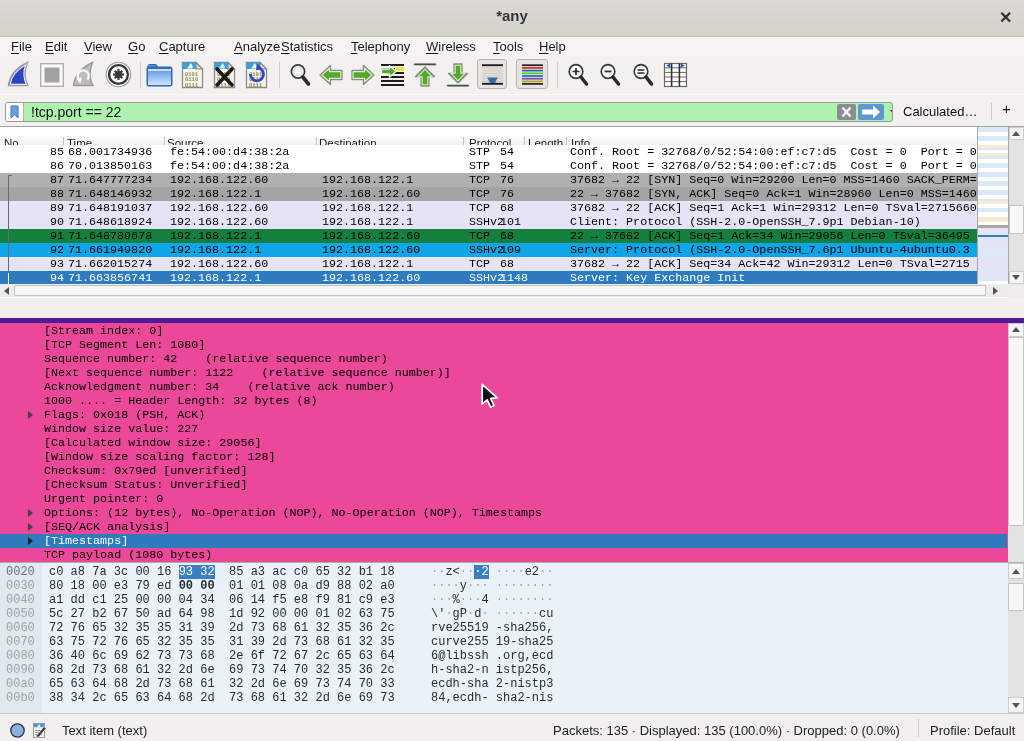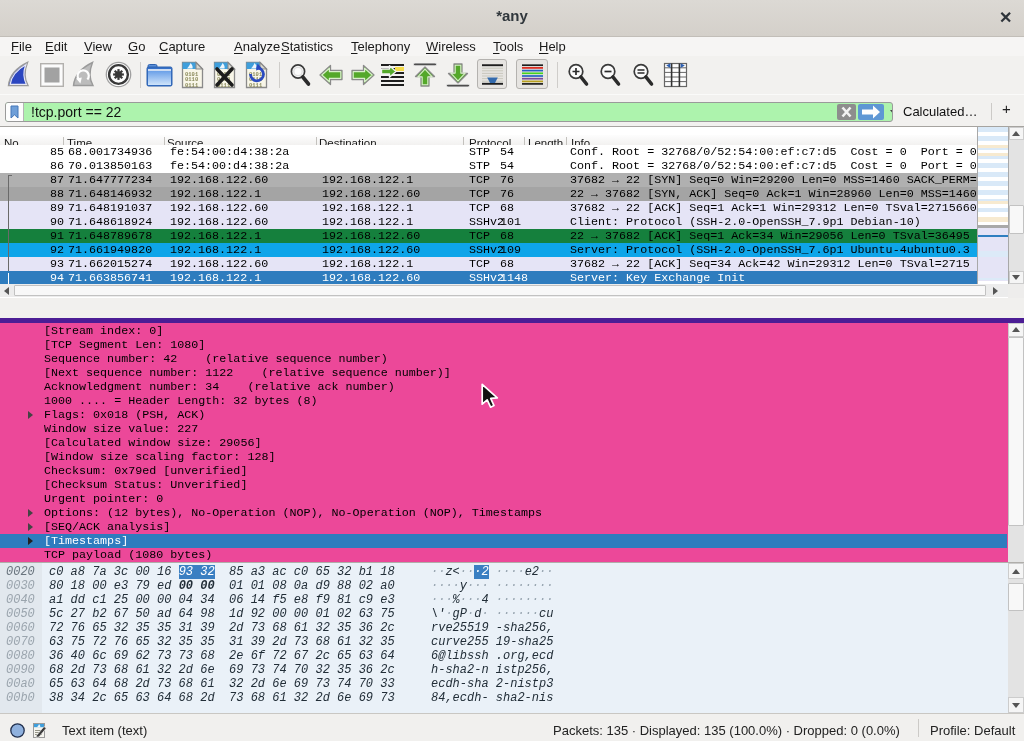--- a/index.html
+++ b/index.html
@@ -59,21 +59,21 @@
   .sbthumb{position:absolute;background:#f8f8f8;border:1px solid #c2c2c2;box-sizing:border-box;border-radius:1px;}
   .arr{position:absolute;width:0;height:0;}
   
   #details{left:0;top:302px;width:1024px;height:260px;background:#ec4899;
     border-top:5px solid #4c1d95;box-sizing:border-box;overflow:hidden;margin-top:16px;}
   .drow{position:absolute;left:0;width:1007px;height:14px;line-height:14px;
     font-family:"Liberation Mono",monospace;font-size:11.7px;color:#000;white-space:pre;}
   .exp{position:absolute;width:0;height:0;}
   
   #hexpane{left:0;top:562px;width:1024px;height:151px;background:#eaf1f8;
-    border-top:1px solid #b0aeaa;box-sizing:border-box;overflow:hidden;font-style:italic;}
+    border-top:1px solid #b0aeaa;box-sizing:border-box;overflow:hidden;}
   .xrow{position:absolute;left:0;width:1007px;height:14px;line-height:14px;
     font-family:"Liberation Mono",monospace;font-size:12px;color:#222e38;white-space:pre;}
   .xoff{position:absolute;left:6px;color:#9aa4ad;}
   .xhex{position:absolute;left:49px;}
   .xasc{position:absolute;left:431px;}
   .dot{color:#9aa7b2;}
   .hlsel{background:#3a7fc2;color:#fff;}
   
   #statusbar{left:0;top:713px;width:1024px;height:28px;background:#f1f0ee;
     border-top:1px solid #c9c7c3;font-size:13px;color:#222;}

